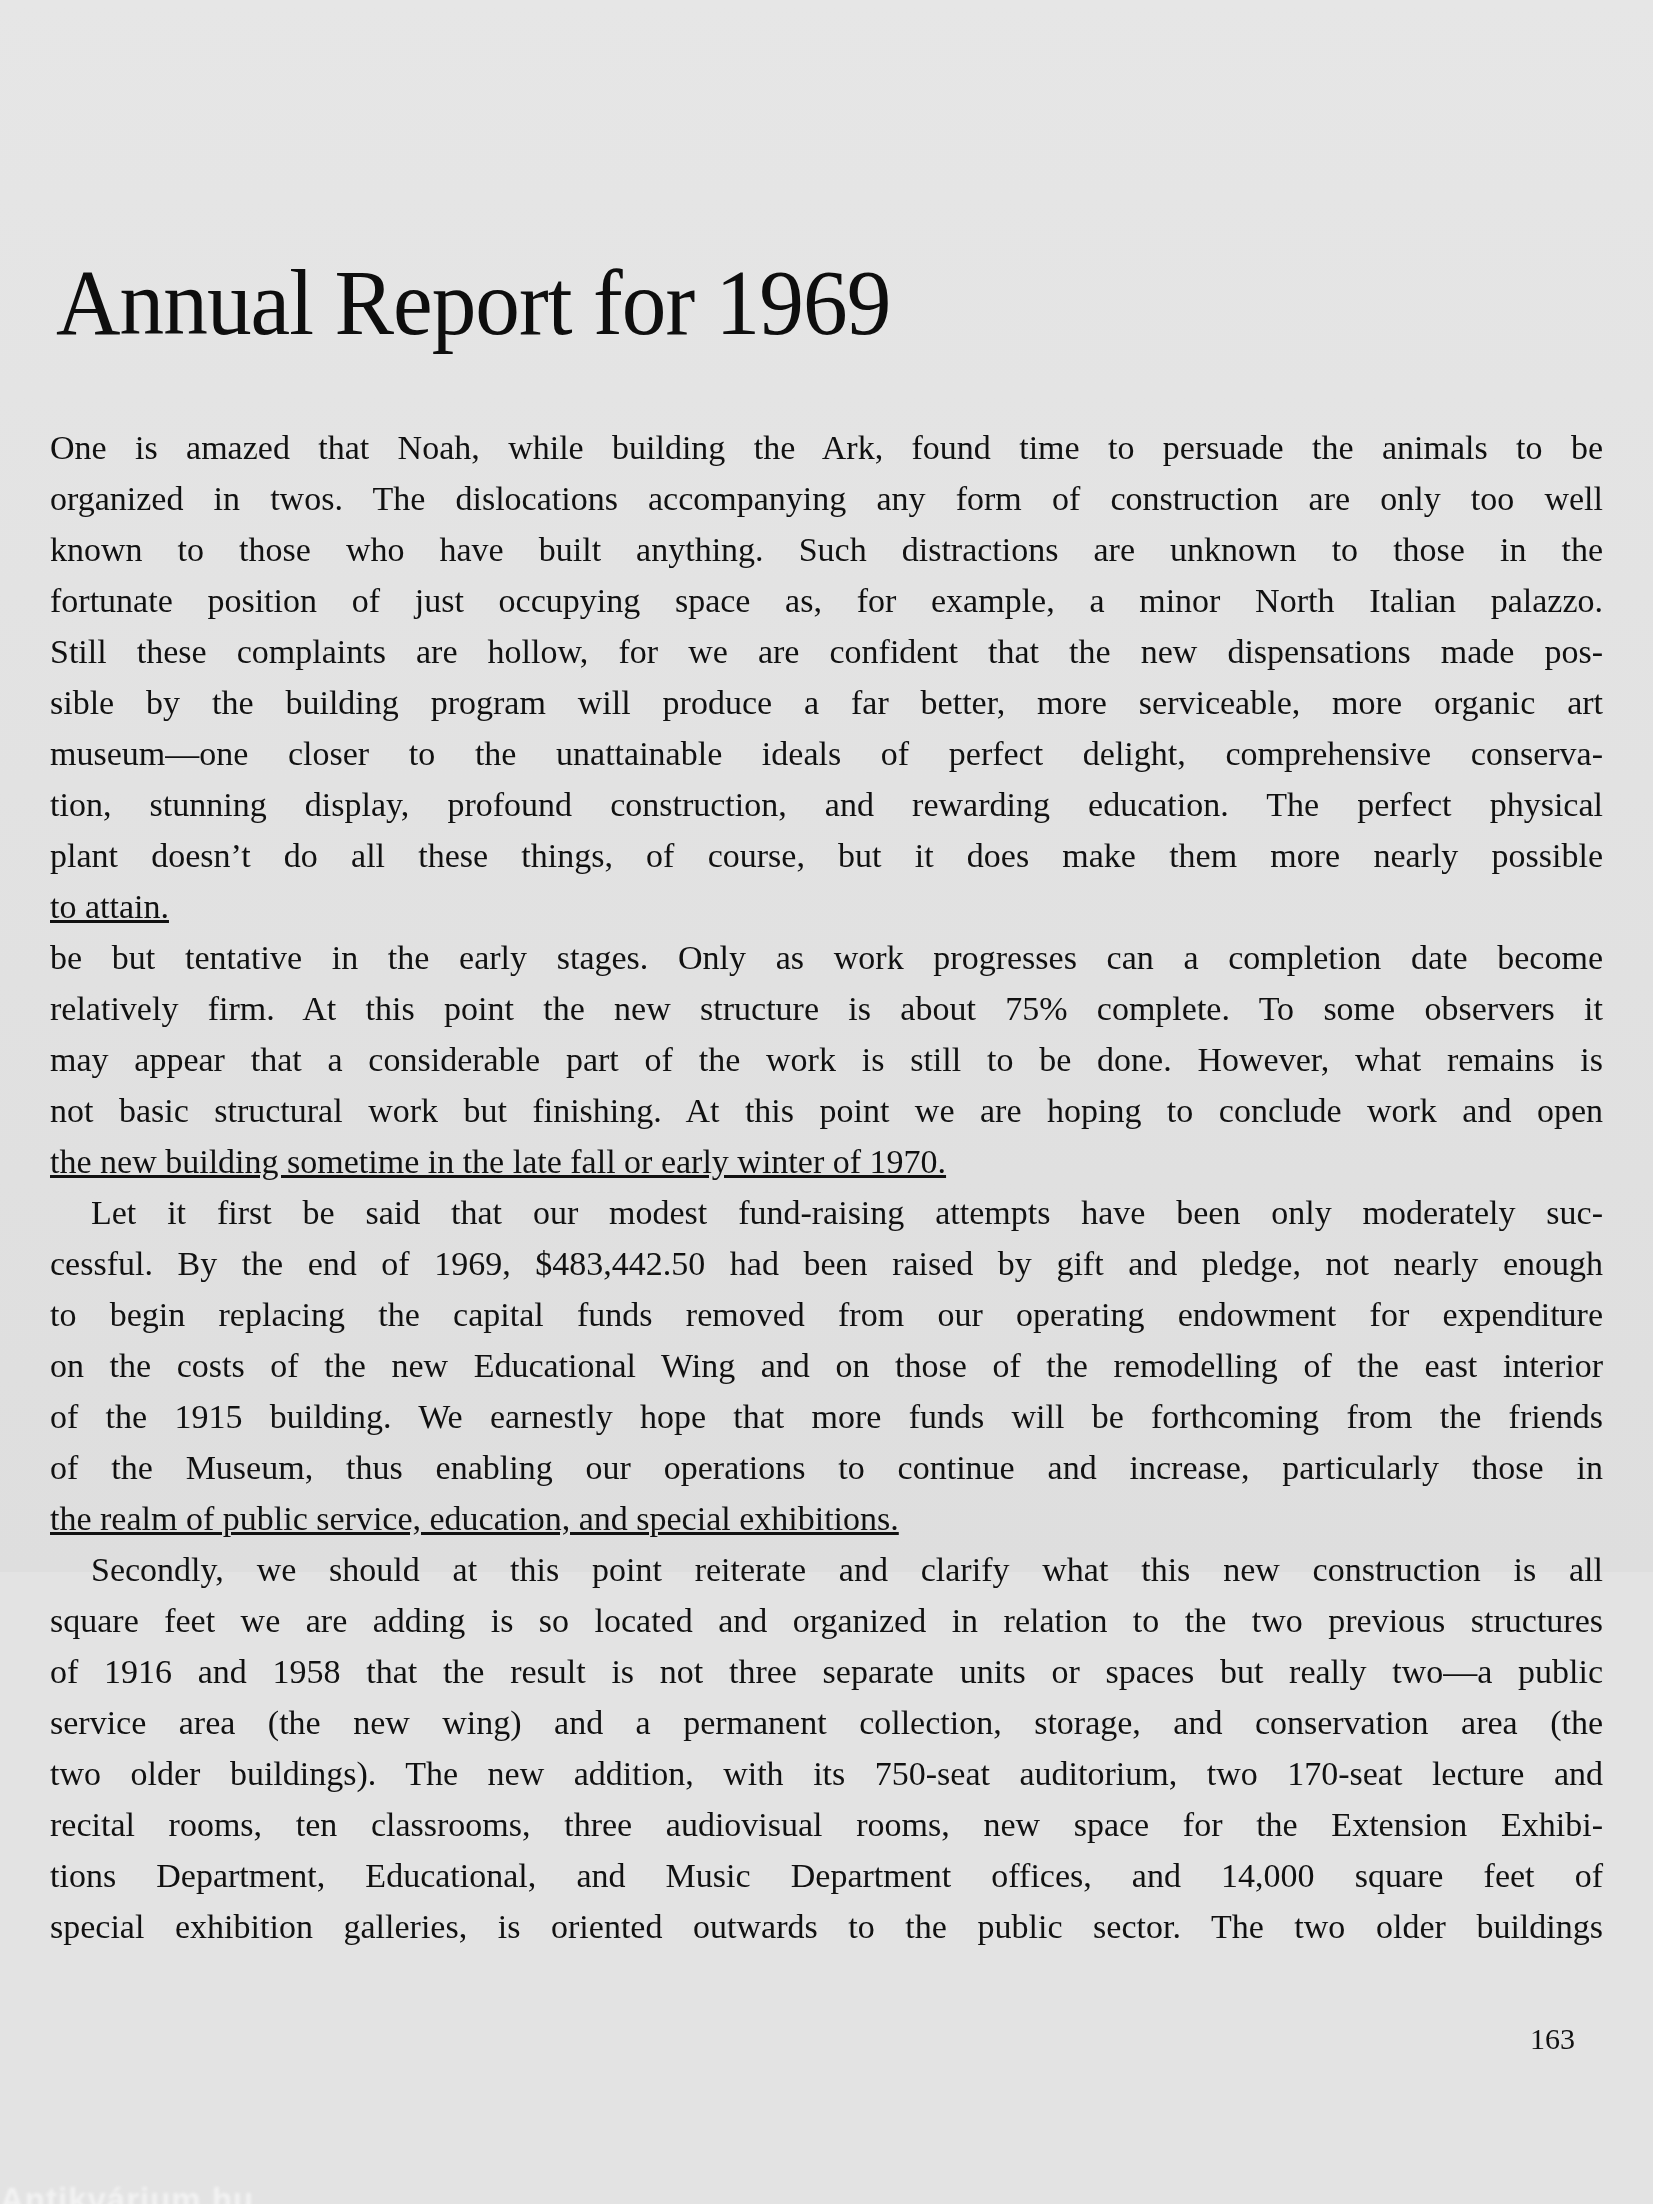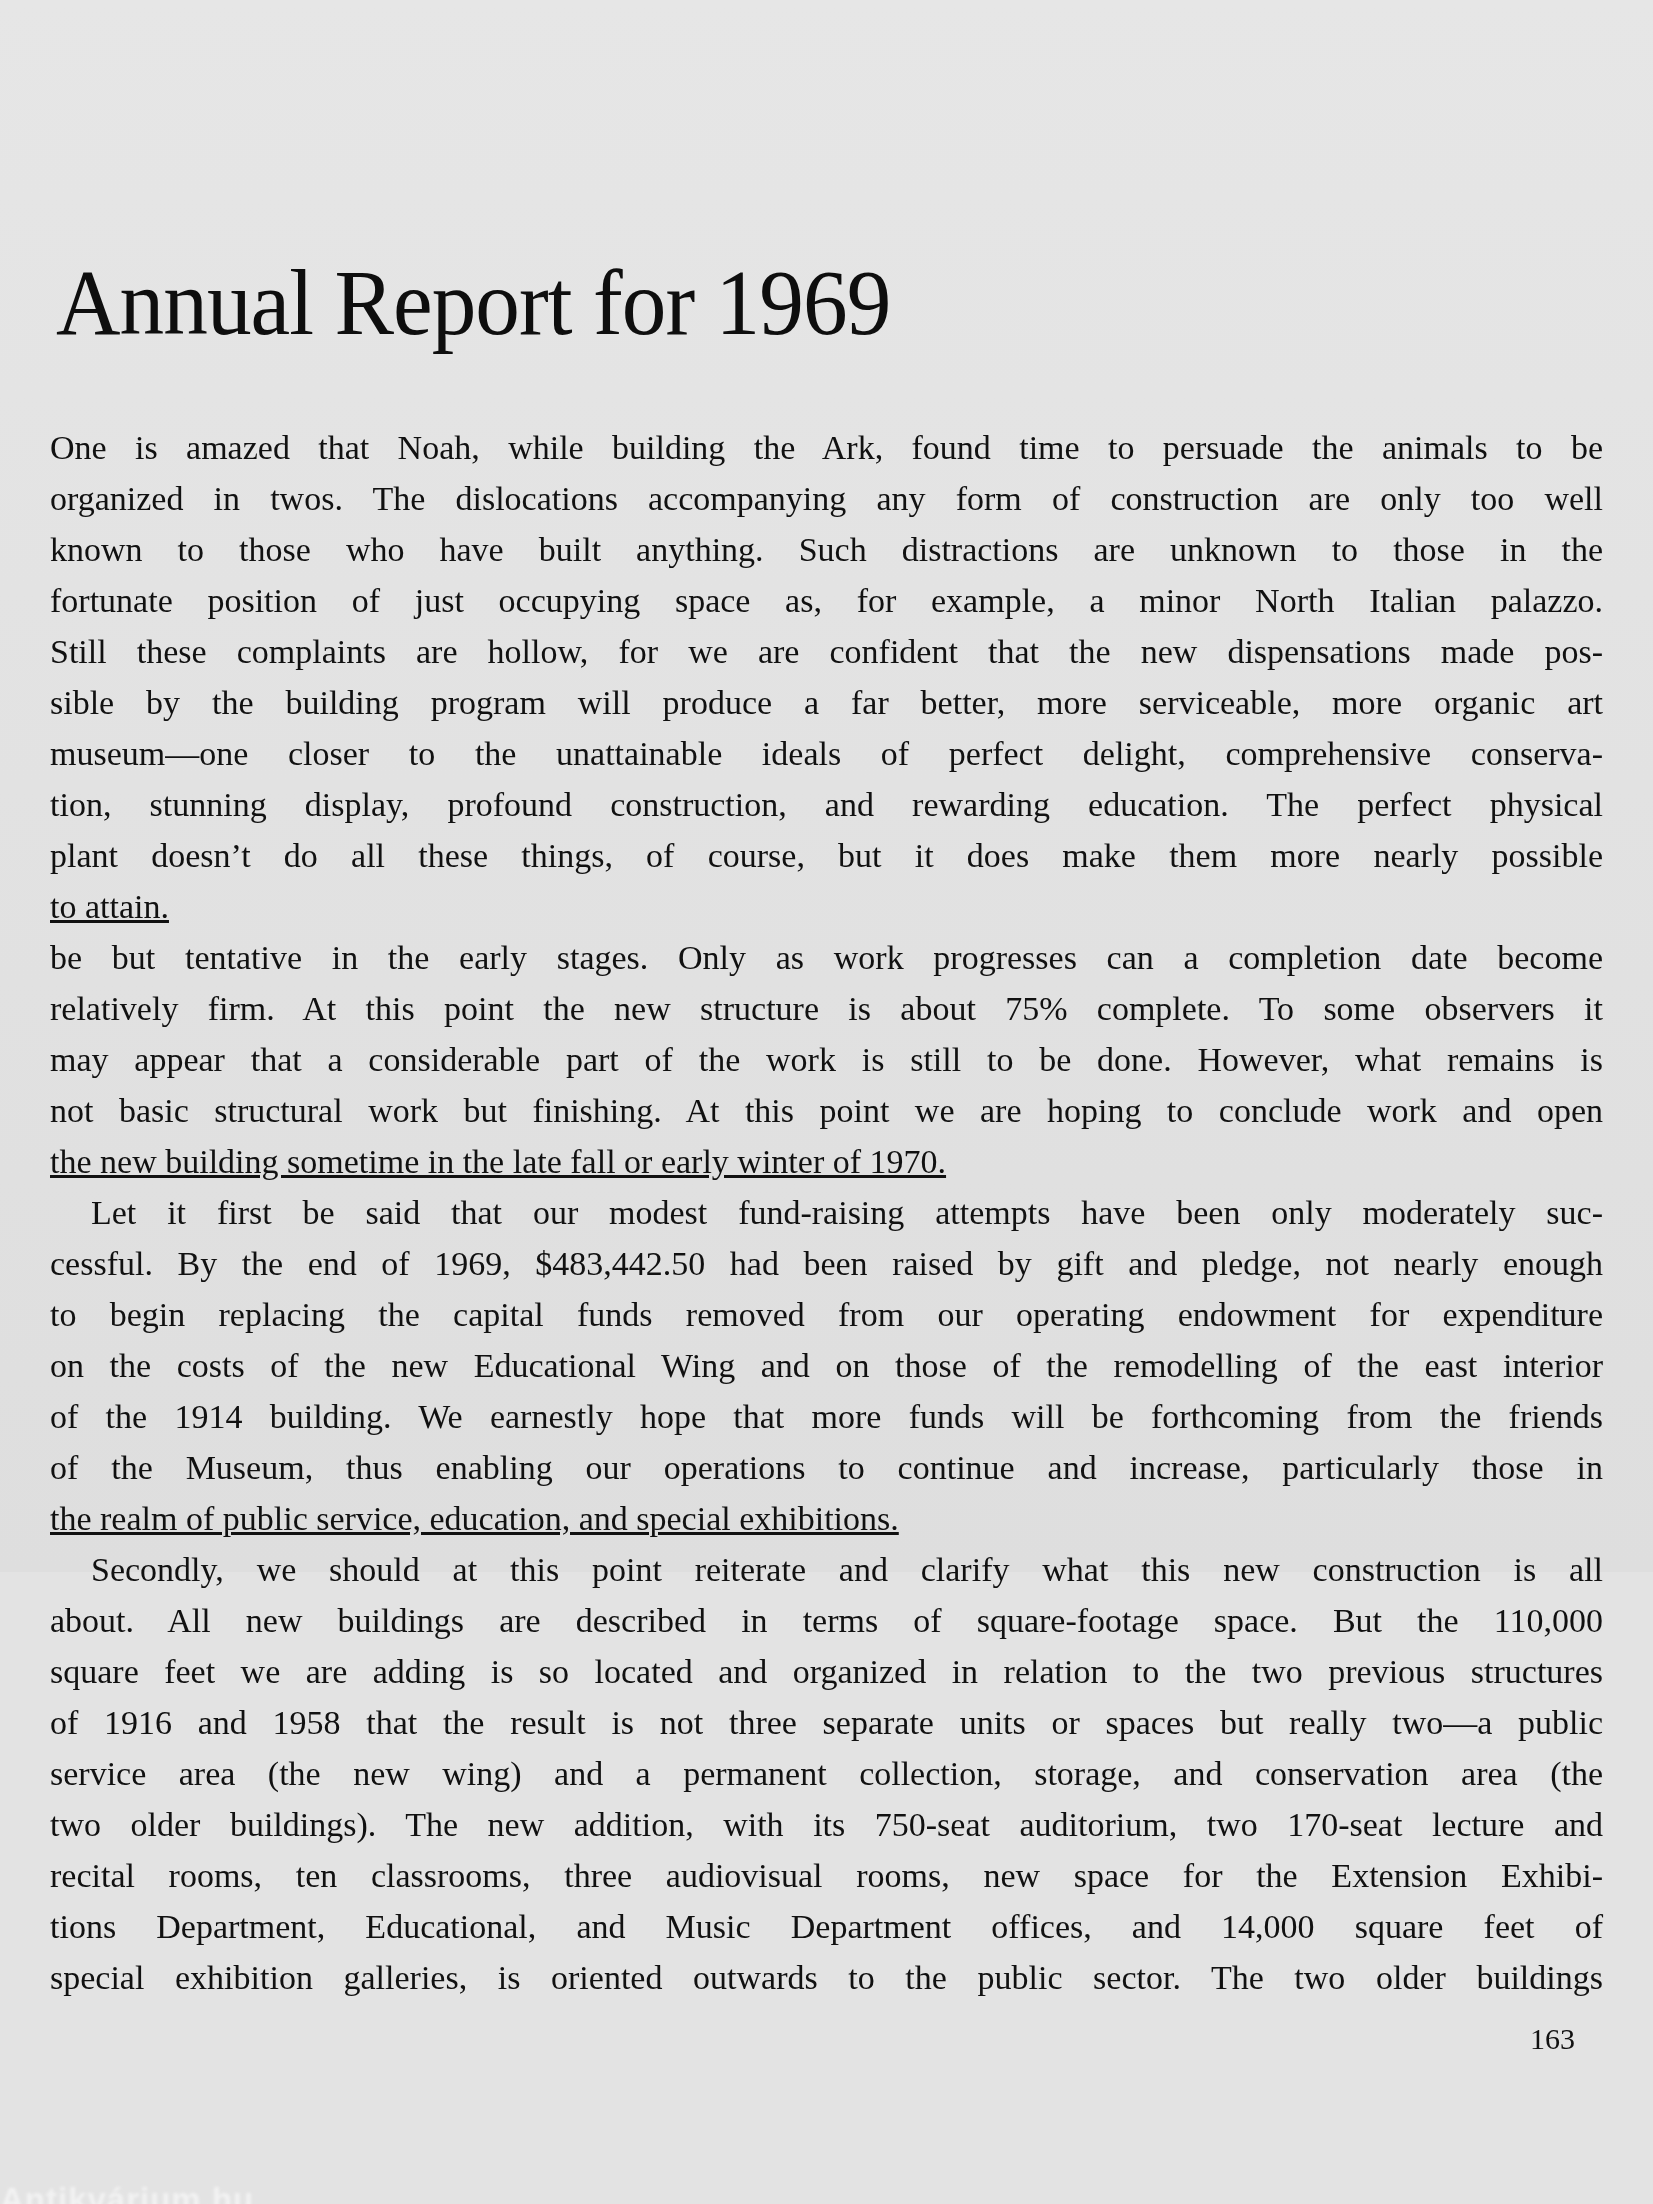--- a/index.html
+++ b/index.html
@@ -112,28 +112,27 @@
       <span class="line">may appear that a considerable part of the work is still to be done. However, what remains is</span>
       <span class="line">not basic structural work but finishing. At this point we are hoping to conclude work and open</span>
       <span class="line last">the new building sometime in the late fall or early winter of 1970.</span>
     </div>
 
     <div>
       <span class="line indent">Let it first be said that our modest fund-raising attempts have been only moderately suc-</span>
       <span class="line">cessful. By the end of 1969, $483,442.50 had been raised by gift and pledge, not nearly enough</span>
       <span class="line">to begin replacing the capital funds removed from our operating endowment for expenditure</span>
       <span class="line">on the costs of the new Educational Wing and on those of the remodelling of the east interior</span>
-      <span class="line">of the 1914 building. We earnestly hope that more funds will be forthcoming from the friends</span>
+      <span class="line">of the 1915 building. We earnestly hope that more funds will be forthcoming from the friends</span>
       <span class="line">of the Museum, thus enabling our operations to continue and increase, particularly those in</span>
       <span class="line last">the realm of public service, education, and special exhibitions.</span>
     </div>
 
     <div>
       <span class="line indent">Secondly, we should at this point reiterate and clarify what this new construction is all</span>
-      <span class="line">about. All new buildings are described in terms of square-footage space. But the 110,000</span>
       <span class="line">square feet we are adding is so located and organized in relation to the two previous structures</span>
       <span class="line">of 1916 and 1958 that the result is not three separate units or spaces but really two—a public</span>
       <span class="line">service area (the new wing) and a permanent collection, storage, and conservation area (the</span>
       <span class="line">two older buildings). The new addition, with its 750-seat auditorium, two 170-seat lecture and</span>
       <span class="line">recital rooms, ten classrooms, three audiovisual rooms, new space for the Extension Exhibi-</span>
       <span class="line">tions Department, Educational, and Music Department offices, and 14,000 square feet of</span>
       <span class="line">special exhibition galleries, is oriented outwards to the public sector. The two older buildings</span>
     </div>
 
   </div>

